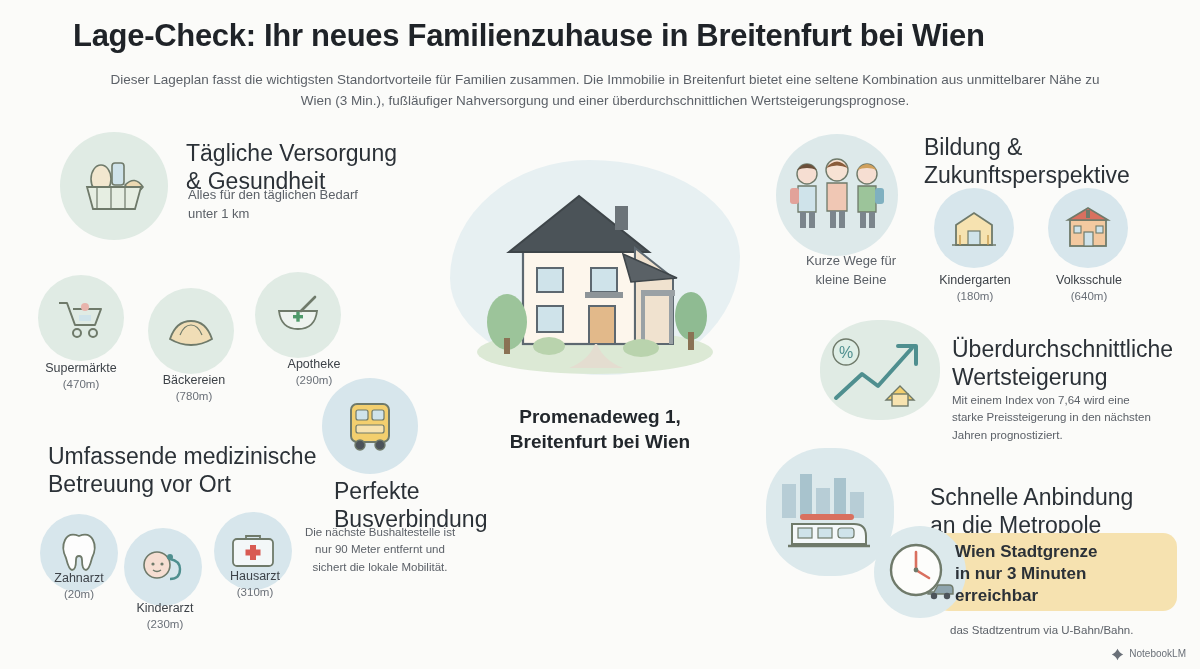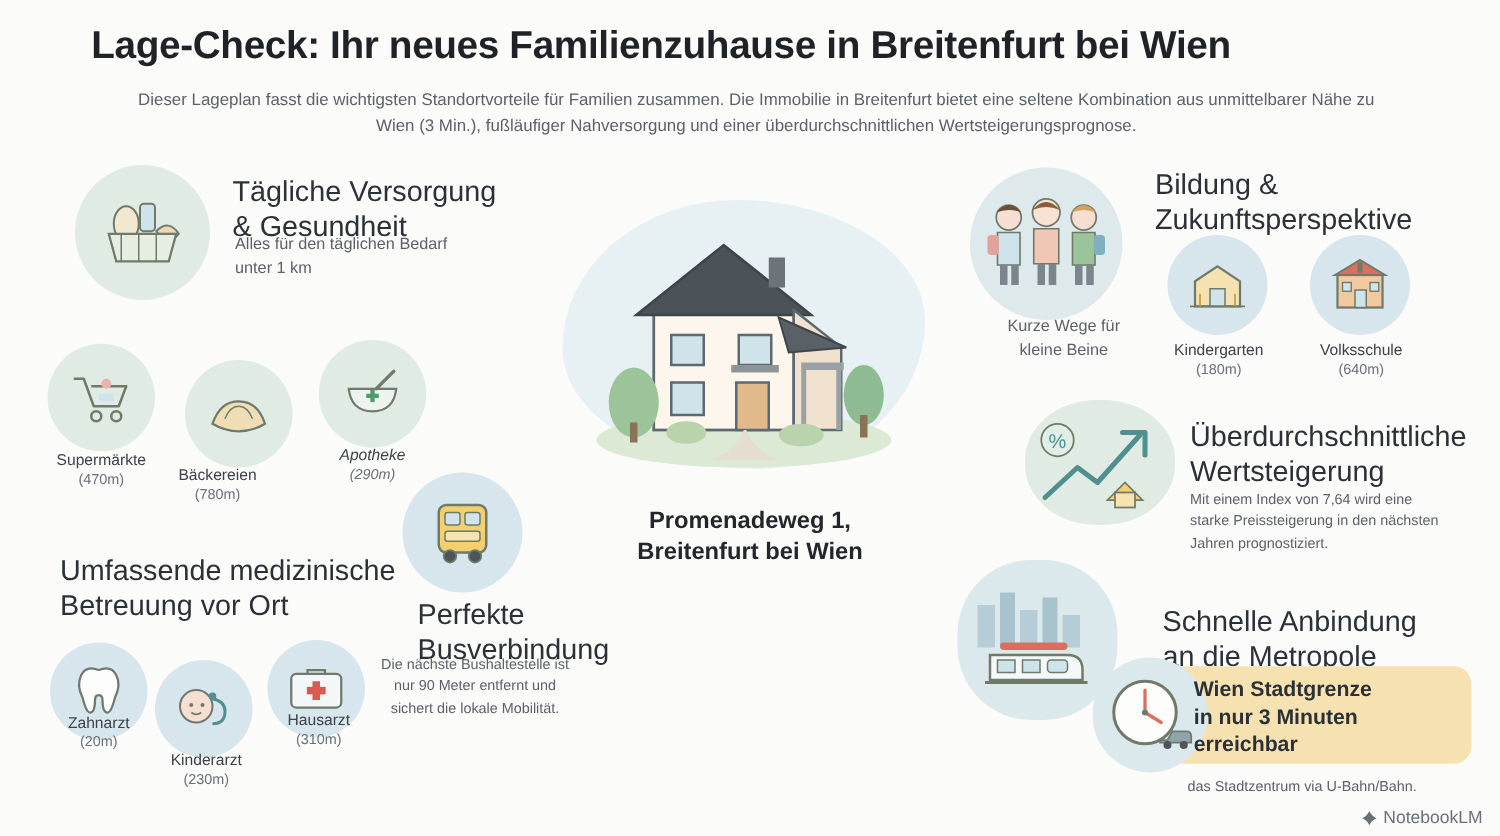--- a/index.html
+++ b/index.html
@@ -136,24 +136,24 @@
     font-size: 17px;
     font-weight: bold;
     color: #2b3137;
     line-height: 1.28;
   }
 
   .footer {
     position: absolute;
     right: 14px;
     bottom: 8px;
-    font-size: 14px;
+    font-size: 10px;
     color: #6a7078;
     display: flex;
-    align-items: flex-end;
+    align-items: flex-start;
     gap: 5px;
   }
   svg { display: block; }
 </style>
 </head>
 <body>
 
 <div class="page">
 
   <div class="title">Lage-Check: Ihr neues Familienzuhause in Breitenfurt bei Wien</div>
@@ -187,36 +187,36 @@
     <span>Supermärkte</span>
     <span class="dist">(470m)</span>
   </div>
 
   <div class="circle c-mint" style="left:148px; top:288px; width:86px; height:86px;">
     <svg width="54" height="40" viewBox="0 0 54 40">
       <path d="M6 28 q6 -18 21 -18 q15 0 21 18 q-10 6 -21 6 q-11 0 -21 -6z" fill="#f0ddb6" stroke="#6f7a6a" stroke-width="1.8"></path>
       <path d="M16 24 q4 -10 11 -10 q7 0 11 10" fill="none" stroke="#6f7a6a" stroke-width="1.2"></path>
     </svg>
   </div>
-  <div class="caption" style="left:119px; top:372px; width:110px;">
+  <div class="caption" style="left:139px; top:372px; width:110px;">
     <span>Bäckereien</span>
     <span class="dist">(780m)</span>
   </div>
 
   <div class="circle c-mint" style="left:255px; top:272px; width:86px; height:86px;">
     <svg width="54" height="48" viewBox="0 0 54 48">
       <path d="M8 20 h38 q-2 18 -19 18 q-17 0 -19 -18z" fill="#eef3ef" stroke="#6f7a6a" stroke-width="1.8"></path>
       <path d="M30 20 l14 -14" stroke="#6f7a6a" stroke-width="2.6" stroke-linecap="round"></path>
       <g>
         <rect x="22" y="24" width="10" height="3.4" fill="#4f9a6a"></rect>
         <rect x="25.3" y="20.7" width="3.4" height="10" fill="#4f9a6a"></rect>
       </g>
     </svg>
   </div>
-  <div class="caption" style="left:243px; top:356px; width:110px;font-style:italic;">
+  <div class="caption" style="left:259px; top:356px; width:110px;">
     <span>Apotheke</span>
     <span class="dist">(290m)</span>
   </div>
 
   <div class="section-head" style="left:48px; top:443px; width:280px;">
     <span>Umfassende medizinische</span><br>
     <span>Betreuung vor Ort</span>
   </div>
 
   <div class="circle c-blue" style="left:40px; top:514px; width:78px; height:78px;">

